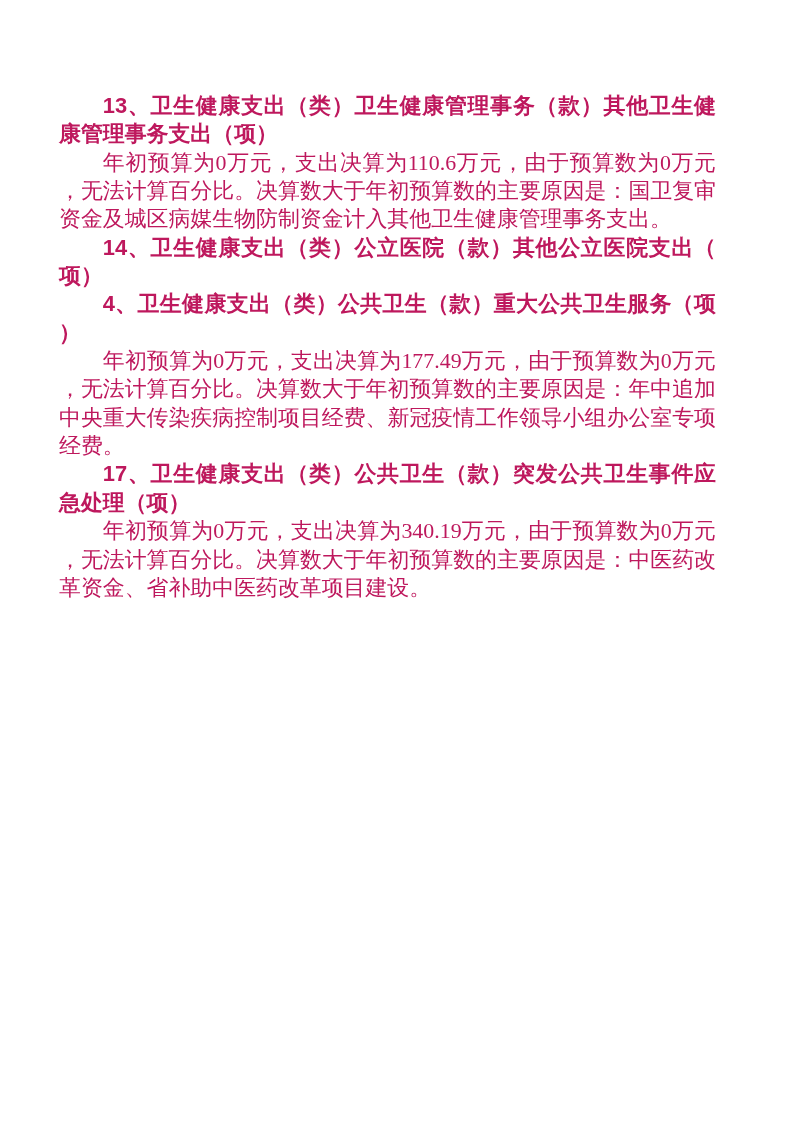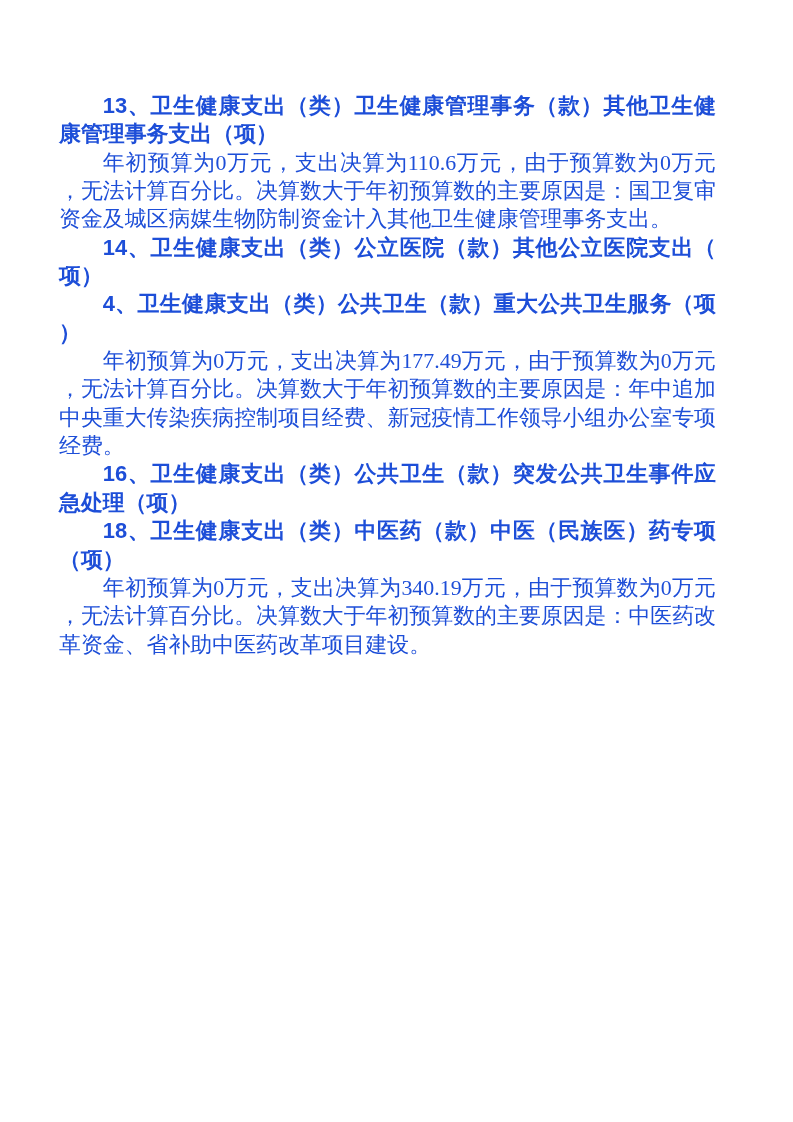--- a/index.html
+++ b/index.html
@@ -6,21 +6,21 @@
     margin: 0;
     padding: 0;
     background: #ffffff;
   }
   .page {
     position: relative;
     width: 793px;
     height: 1122px;
     background: #ffffff;
     overflow: hidden;
-    color: #1d4ed8;
+    color: #be185d;
     font-family: "Liberation Serif", serif;
   }
   .content {
     position: absolute;
     left: 59px;
     top: 92px;
     width: 657px;
   }
   .content p {
     margin: 0;
@@ -54,26 +54,25 @@
     <section>
       <p class="item-heading">14、卫生健康支出（类）公立医院（款）其他公立医院支出（项）</p>
     </section>
 
     <section>
       <p class="item-heading">4、卫生健康支出（类）公共卫生（款）重大公共卫生服务（项）</p>
       <p class="item-body">年初预算为0万元，支出决算为177.49万元，由于预算数为0万元，无法计算百分比。决算数大于年初预算数的主要原因是：年中追加中央重大传染疾病控制项目经费、新冠疫情工作领导小组办公室专项经费。</p>
     </section>
 
     <section>
-      <p class="item-heading">16、卫生健康支出（类）公共卫生（款）突发公共卫生事件应急处理（项）</p>
+      <p class="item-heading">17、卫生健康支出（类）公共卫生（款）突发公共卫生事件应急处理（项）</p>
     </section>
 
     <section>
     </section>
 
     <section>
-      <p class="item-heading">18、卫生健康支出（类）中医药（款）中医（民族医）药专项（项）</p>
       <p class="item-body">年初预算为0万元，支出决算为340.19万元，由于预算数为0万元，无法计算百分比。决算数大于年初预算数的主要原因是：中医药改革资金、省补助中医药改革项目建设。</p>
     </section>
 
 
   </div>
 </div>
 
 </body></html>

